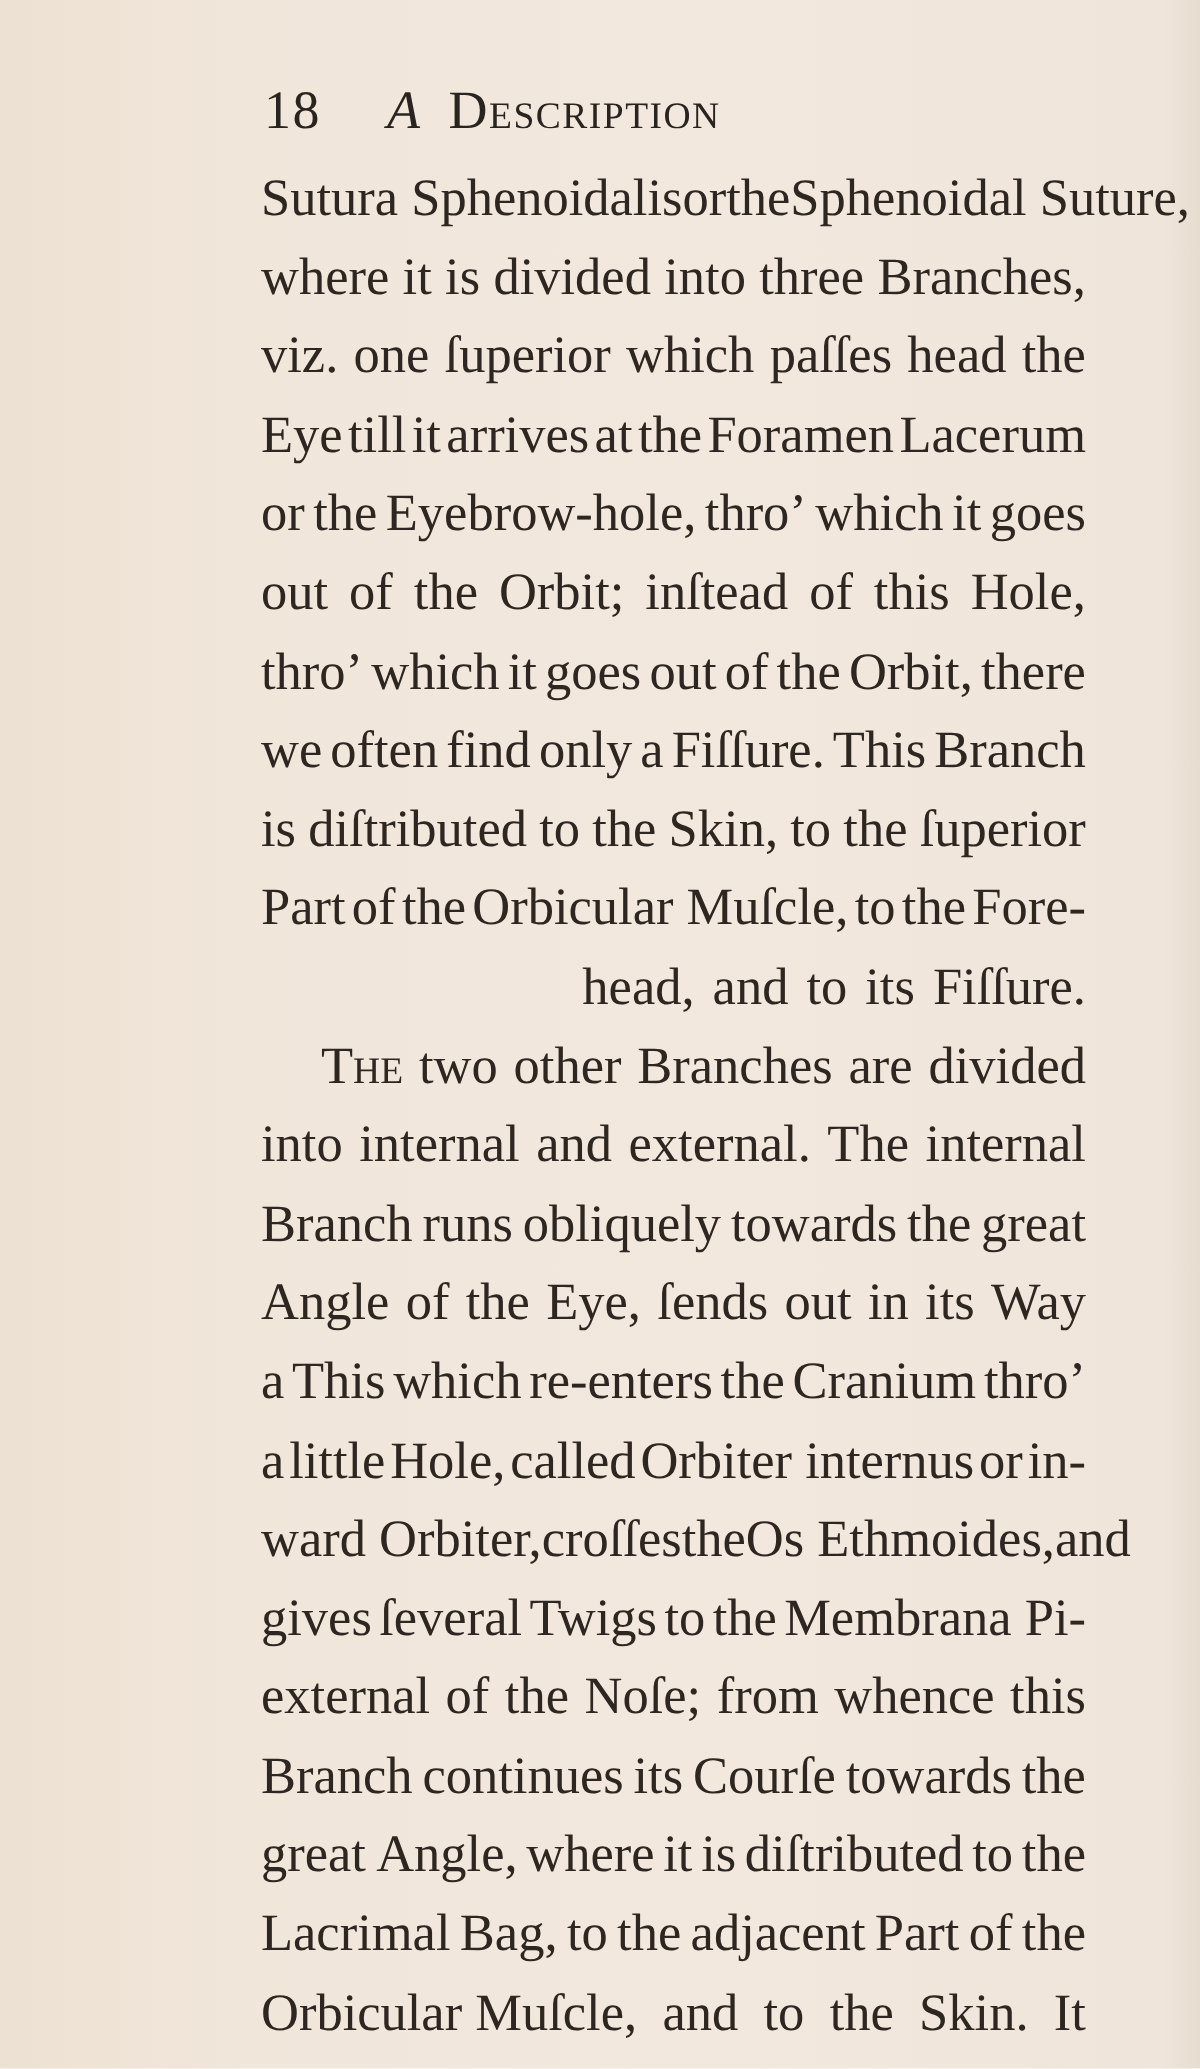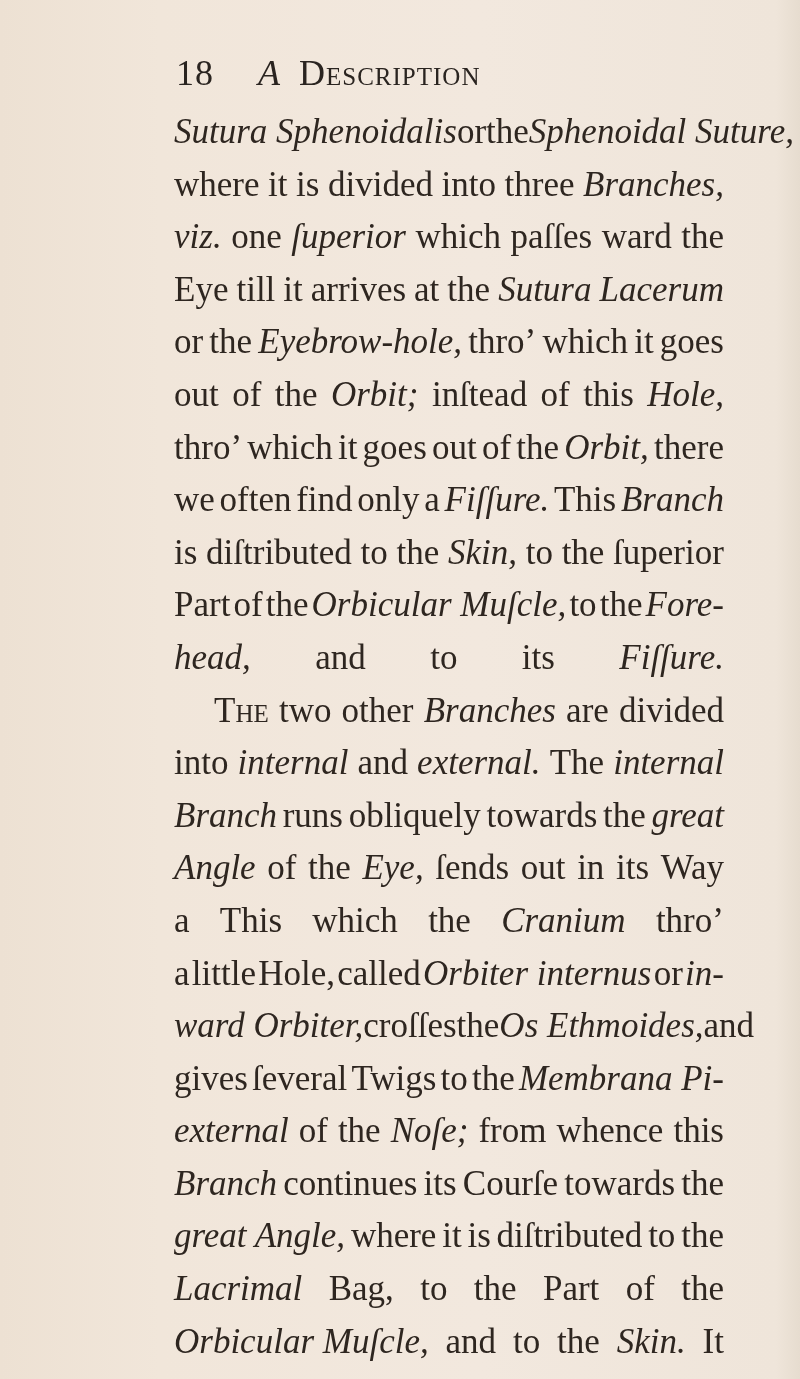--- a/index.html
+++ b/index.html
@@ -21,23 +21,23 @@
     position:absolute; left:174px; top:106px; width:550px;
   }
   .line {
     height:52.6px; line-height:52.6px;
     font-size:35px;
     text-align:justify; text-align-last:justify;
     white-space:nowrap;
     display:flex; justify-content:space-between;
   }
   .line span.w { display:inline-block; }
-  .line.last { justify-content:space-between; }
+  .line.last { justify-content:flex-end; gap:12px; }
   .line.indent { padding-left:40px; }
-  .i { font-style:italic; }
+  .i { }
   .sc { font-variant: small-caps; }
 </style>
 </head>
 <body>
 
 <div class="page">
   <div class="header">
     <span class="pnum">18</span>
     <span class="art">A</span>
     <span class="title sc">Description</span>
@@ -58,31 +58,31 @@
         <span class="w">into</span>
         <span class="w">three</span>
         <span class="w i">Branches,</span>
       </div>
       <div class="line">
         <span class="w i">viz.</span>
         <span class="w">one</span>
         <span class="w i">ſuperior</span>
         <span class="w">which</span>
         <span class="w">paſſes</span>
-        <span class="w">ward</span>
+        <span class="w">head</span>
         <span class="w">the</span>
       </div>
       <div class="line">
         <span class="w">Eye</span>
         <span class="w">till</span>
         <span class="w">it</span>
         <span class="w">arrives</span>
         <span class="w">at</span>
         <span class="w">the</span>
-        <span class="w i">Sutura</span>
+        <span class="w i">Foramen</span>
         <span class="w i">Lacerum</span>
       </div>
       <div class="line">
         <span class="w">or</span>
         <span class="w">the</span>
         <span class="w i">Eyebrow-hole,</span>
         <span class="w">thro’</span>
         <span class="w">which</span>
         <span class="w">it</span>
         <span class="w">goes</span>
@@ -176,20 +176,21 @@
         <span class="w">ſends</span>
         <span class="w">out</span>
         <span class="w">in</span>
         <span class="w">its</span>
         <span class="w">Way</span>
       </div>
       <div class="line">
         <span class="w">a</span>
         <span class="w">This</span>
         <span class="w">which</span>
+        <span class="w">re-enters</span>
         <span class="w">the</span>
         <span class="w i">Cranium</span>
         <span class="w">thro’</span>
       </div>
       <div class="line">
         <span class="w">a</span>
         <span class="w">little</span>
         <span class="w">Hole,</span>
         <span class="w">called</span>
         <span class="w i">Orbiter internus</span>
@@ -235,20 +236,21 @@
         <span class="w">is</span>
         <span class="w">diſtributed</span>
         <span class="w">to</span>
         <span class="w">the</span>
       </div>
       <div class="line">
         <span class="w i">Lacrimal</span>
         <span class="w">Bag,</span>
         <span class="w">to</span>
         <span class="w">the</span>
+        <span class="w">adjacent</span>
         <span class="w">Part</span>
         <span class="w">of</span>
         <span class="w">the</span>
       </div>
       <div class="line">
         <span class="w i">Orbicular Muſcle,</span>
         <span class="w">and</span>
         <span class="w">to</span>
         <span class="w">the</span>
         <span class="w i">Skin.</span>

